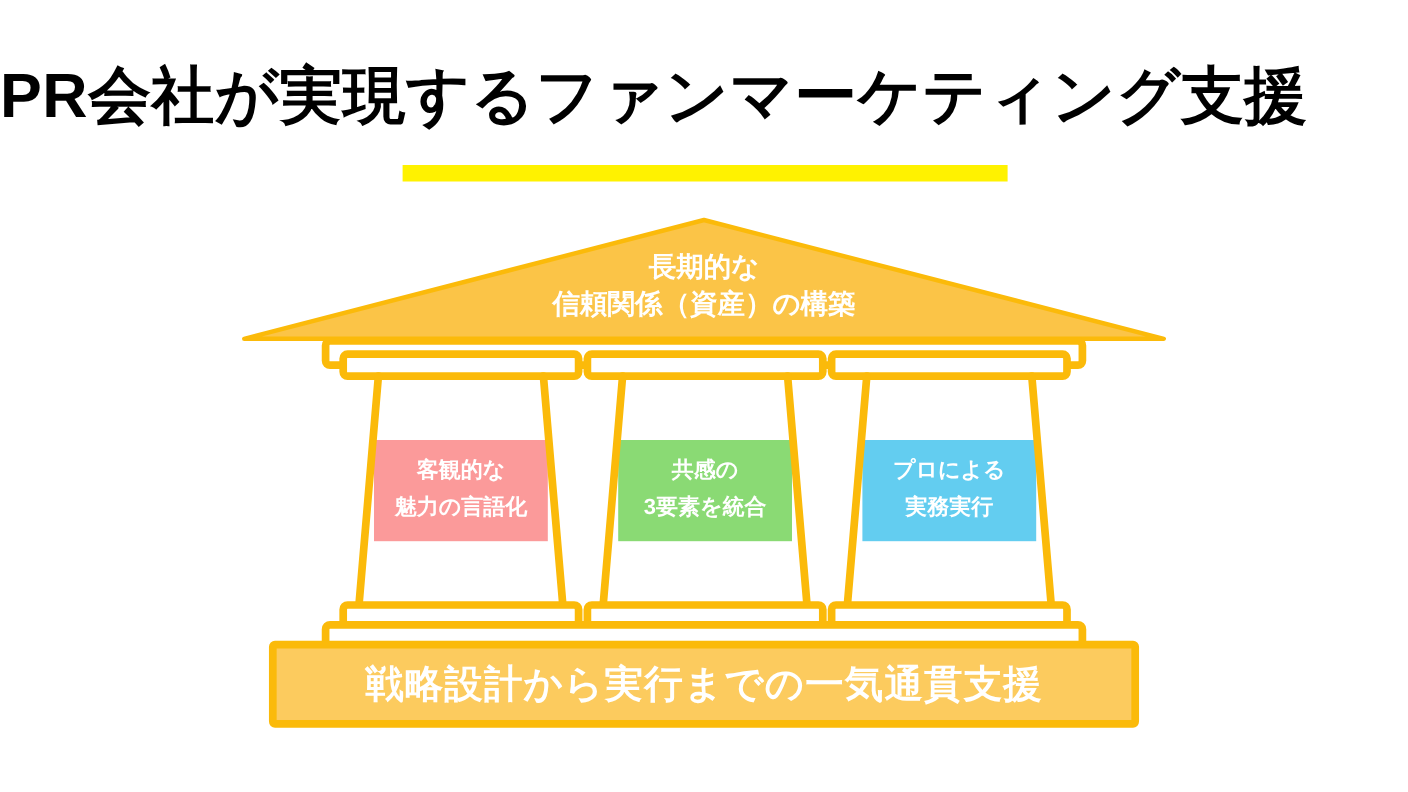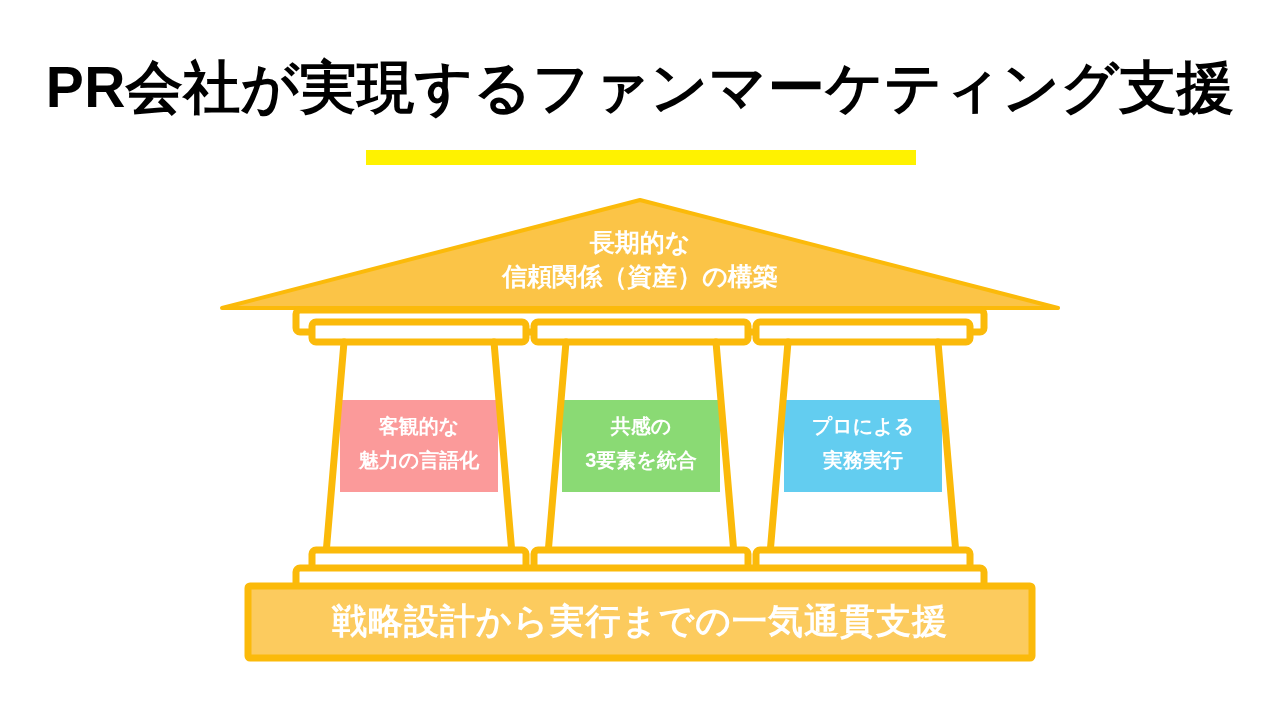--- a/index.html
+++ b/index.html
@@ -22,21 +22,20 @@
     height: 720px;
     background: #ffffff;
   }
 
   
   .title-block {
     position: absolute;
     left: 0;
     top: 54px;
     width: 1280px;
-    text-align: center;
   }
   .slide-title {
     margin: 0;
     font-size: 57px;
     line-height: 1.18;
     font-weight: 700;
     letter-spacing: 0.5px;
     color: #000000;
     font-family: "Liberation Sans", "DejaVu Sans", sans-serif;
     white-space: nowrap;

